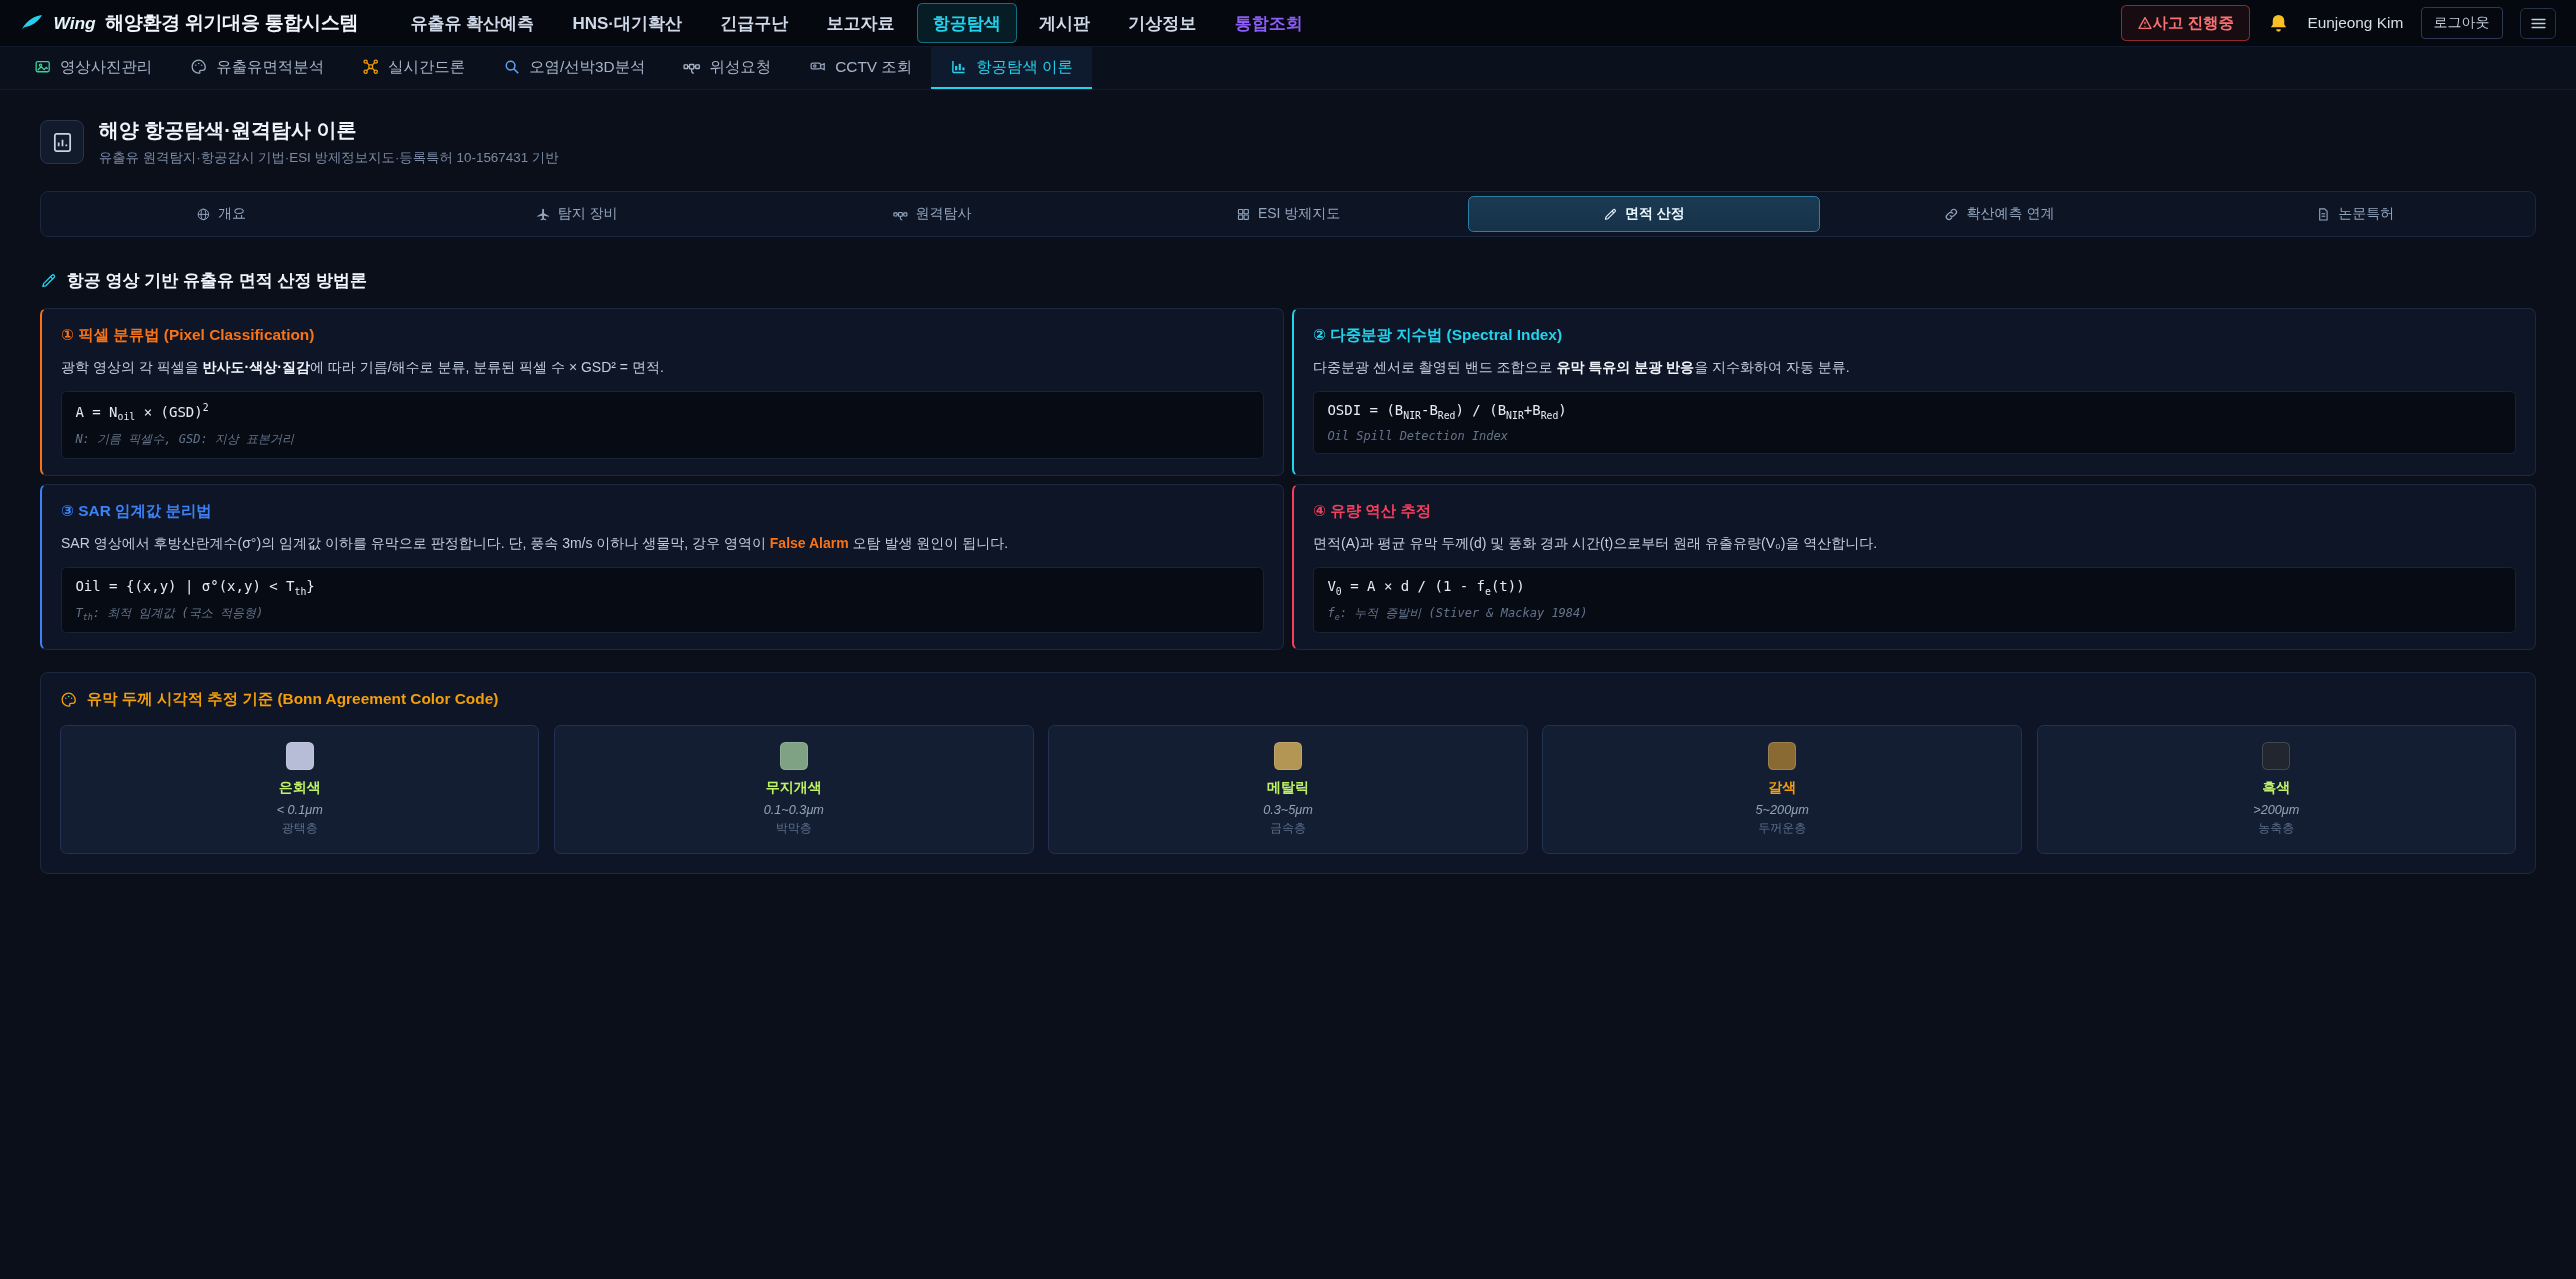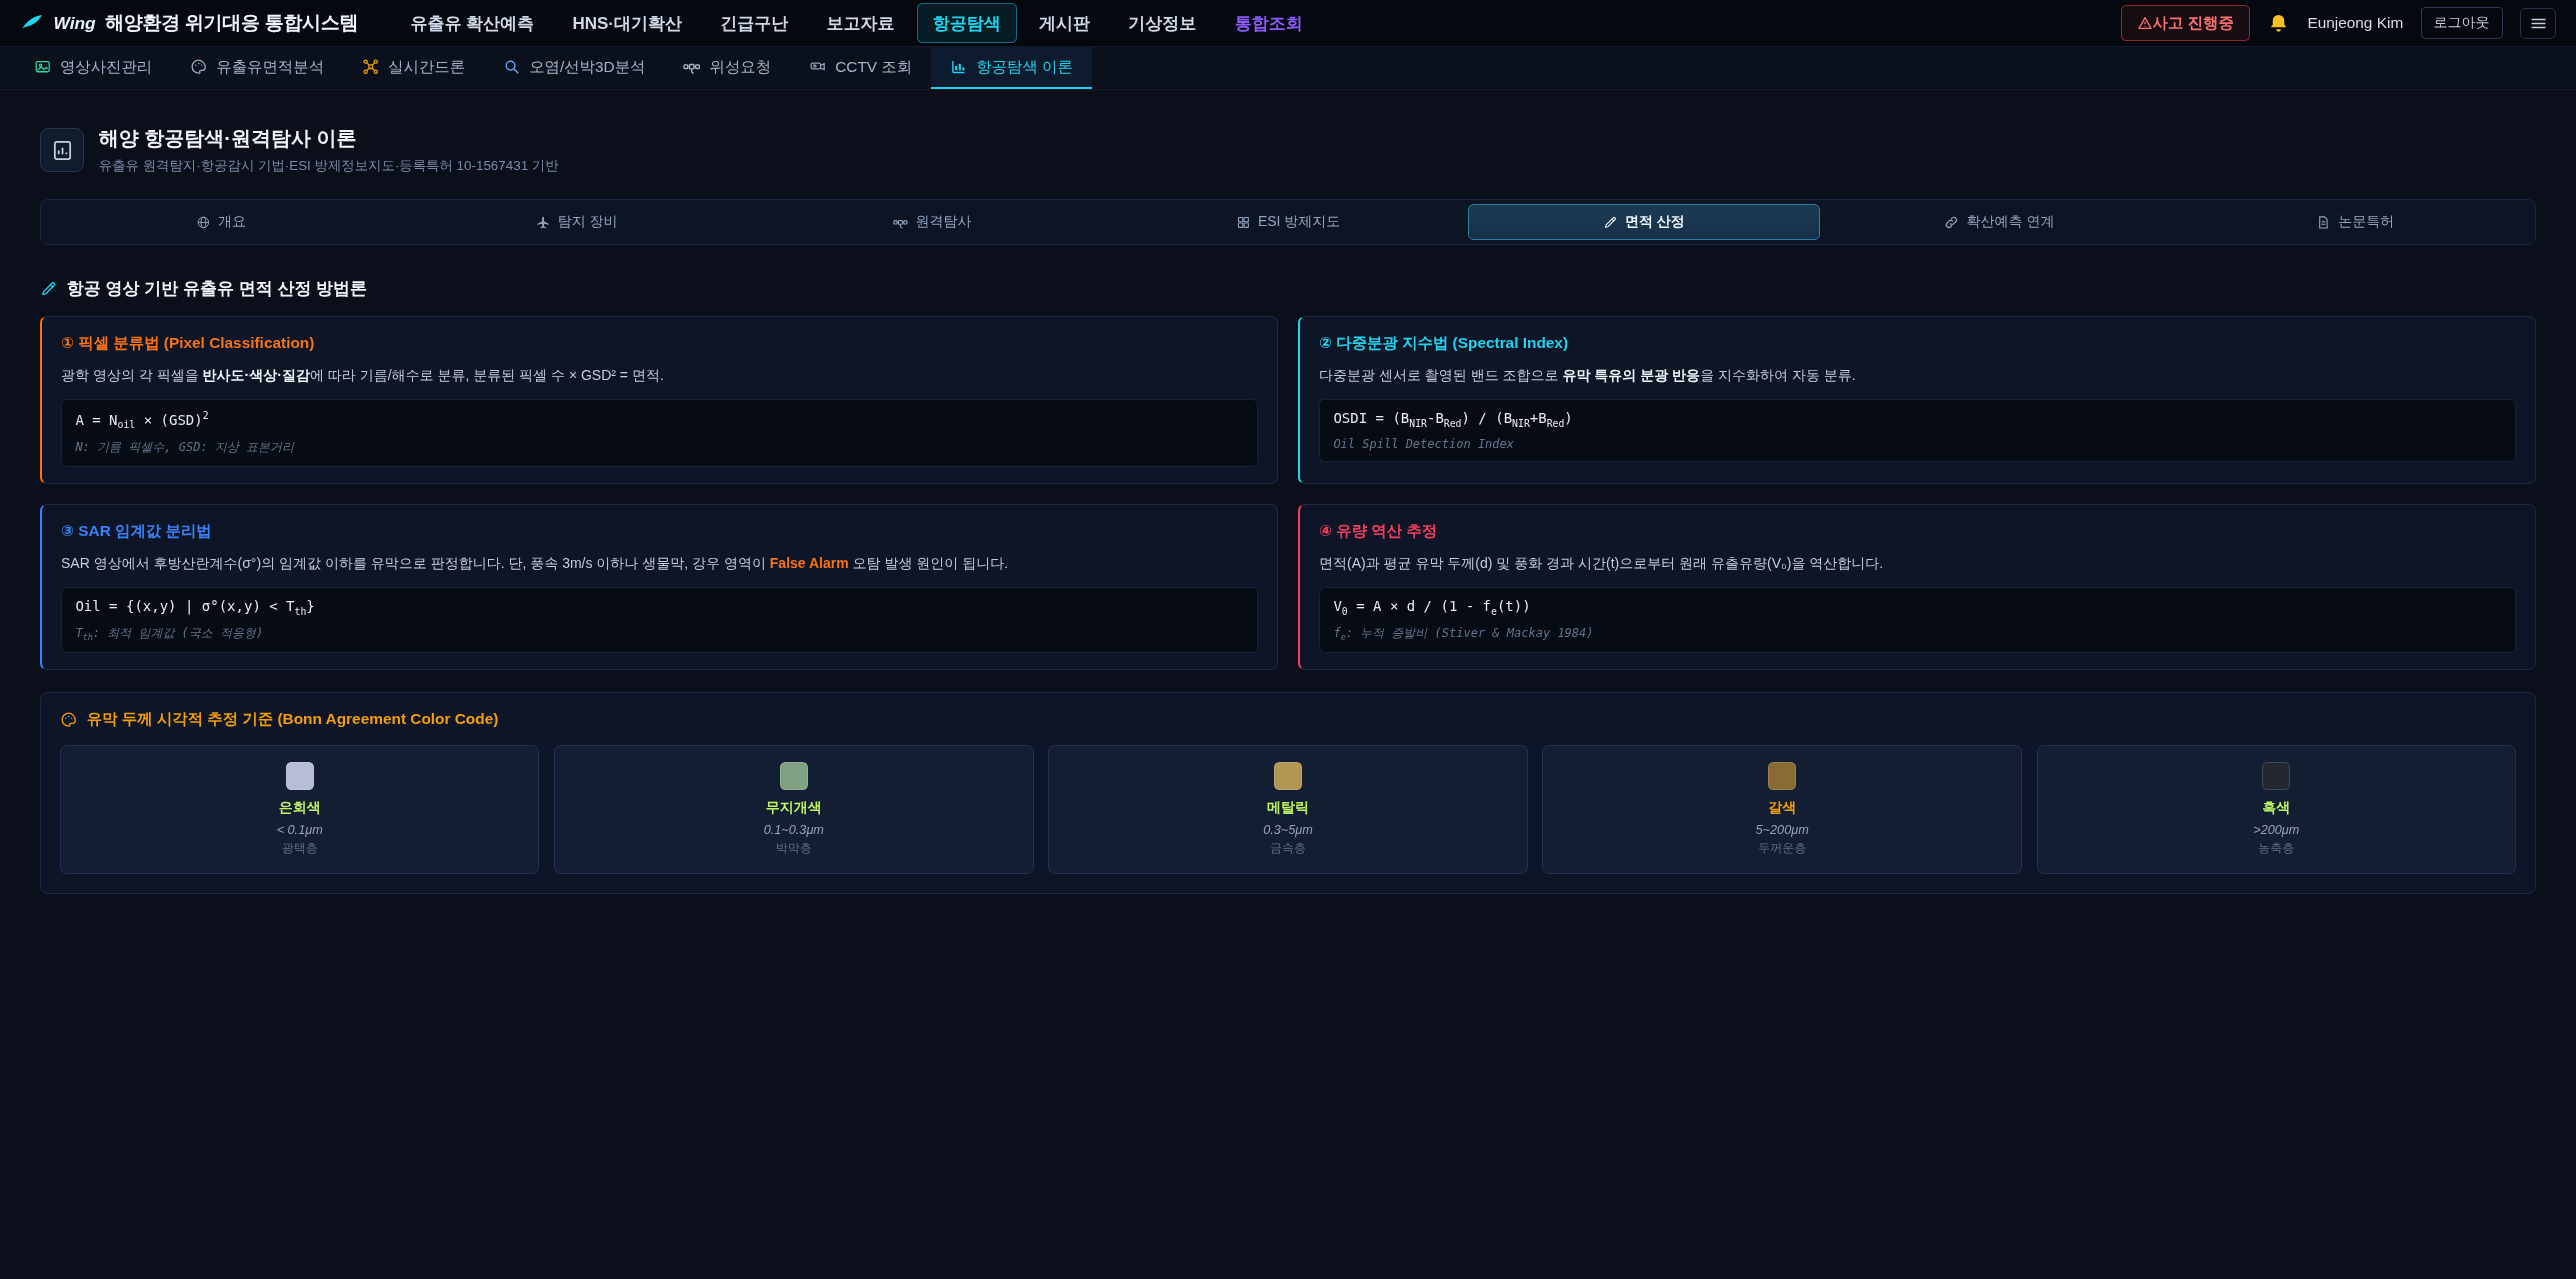--- a/index.html
+++ b/index.html
@@ -55,21 +55,21 @@
   .subnav-item {
     display: flex; align-items: center; gap: 8.7px; padding: 0 19px;
     font-size: 15.4px; color: #a7b4c8; cursor: pointer;
     border-bottom: 2px solid transparent; white-space: nowrap;
   }
   .subnav-item .icon { width: 17.4px; height: 17.4px; }
   .subnav-item.active { color: #22d3ee; background: #0e1a2d; border-bottom-color: #22d3ee; }
 
   
   main { padding: 19px 40px 0; }
-  .page-head { display: flex; align-items: center; gap: 14.8px; margin-top: 16px; }
+  .page-head { display: flex; align-items: center; gap: 14.8px; margin-top: 8px; }
   .page-icon-box {
     width: 44px; height: 44px; border-radius: 8px; background: #121b2c;
     border: 0.7px solid #27344c; display: flex; align-items: center; justify-content: center; color: #c9d4e3;
   }
   .page-icon-box .icon { width: 23px; height: 23px; }
   .page-title { font-size: 20px; font-weight: 700; color: #f1f5fb; }
   .page-subtitle { font-size: 13.4px; color: #7c8aa5; margin-top: 5.4px; }
 
   .tabbar {
     margin-top: 24px; background: #0d1424; border: 0.7px solid #1b2740; border-radius: 8px;
@@ -85,21 +85,21 @@
     background: linear-gradient(180deg, #1b3a52, #16324a);
     border-color: #2e7ea6; color: #eaf6fd; font-weight: 600;
   }
 
   .section-title {
     margin-top: 32px; display: flex; align-items: center; gap: 9.4px;
     font-size: 17px; font-weight: 700; color: #f1f5fb;
   }
   .section-title .icon { width: 17.4px; height: 17.4px; color: #22d3ee; }
 
-  .methods-grid { margin-top: 16px; display: grid; grid-template-columns: 1fr 1fr; gap: 20px; }
+  .methods-grid { margin-top: 16px; display: grid; grid-template-columns: 1fr 1fr; gap: 8px; }
   .method-card {
     background: #0d1526; border: 0.7px solid #1d2940; border-left: 2.7px solid #888;
     border-radius: 6.7px; padding: 16px 19px;
   }
   .method-title { font-size: 15.4px; font-weight: 700; }
   .method-body { margin-top: 10px; font-size: 14px; line-height: 1.65; color: #c2cddd; }
   .method-body .hl { color: #f1f5fb; font-weight: 700; }
   .code-block {
     margin-top: 12px; background: #070b14; border: 0.7px solid #182336; border-radius: 5.4px;
     padding: 10px 13.4px; font-family: "DejaVu Sans Mono", "Liberation Mono", monospace;

